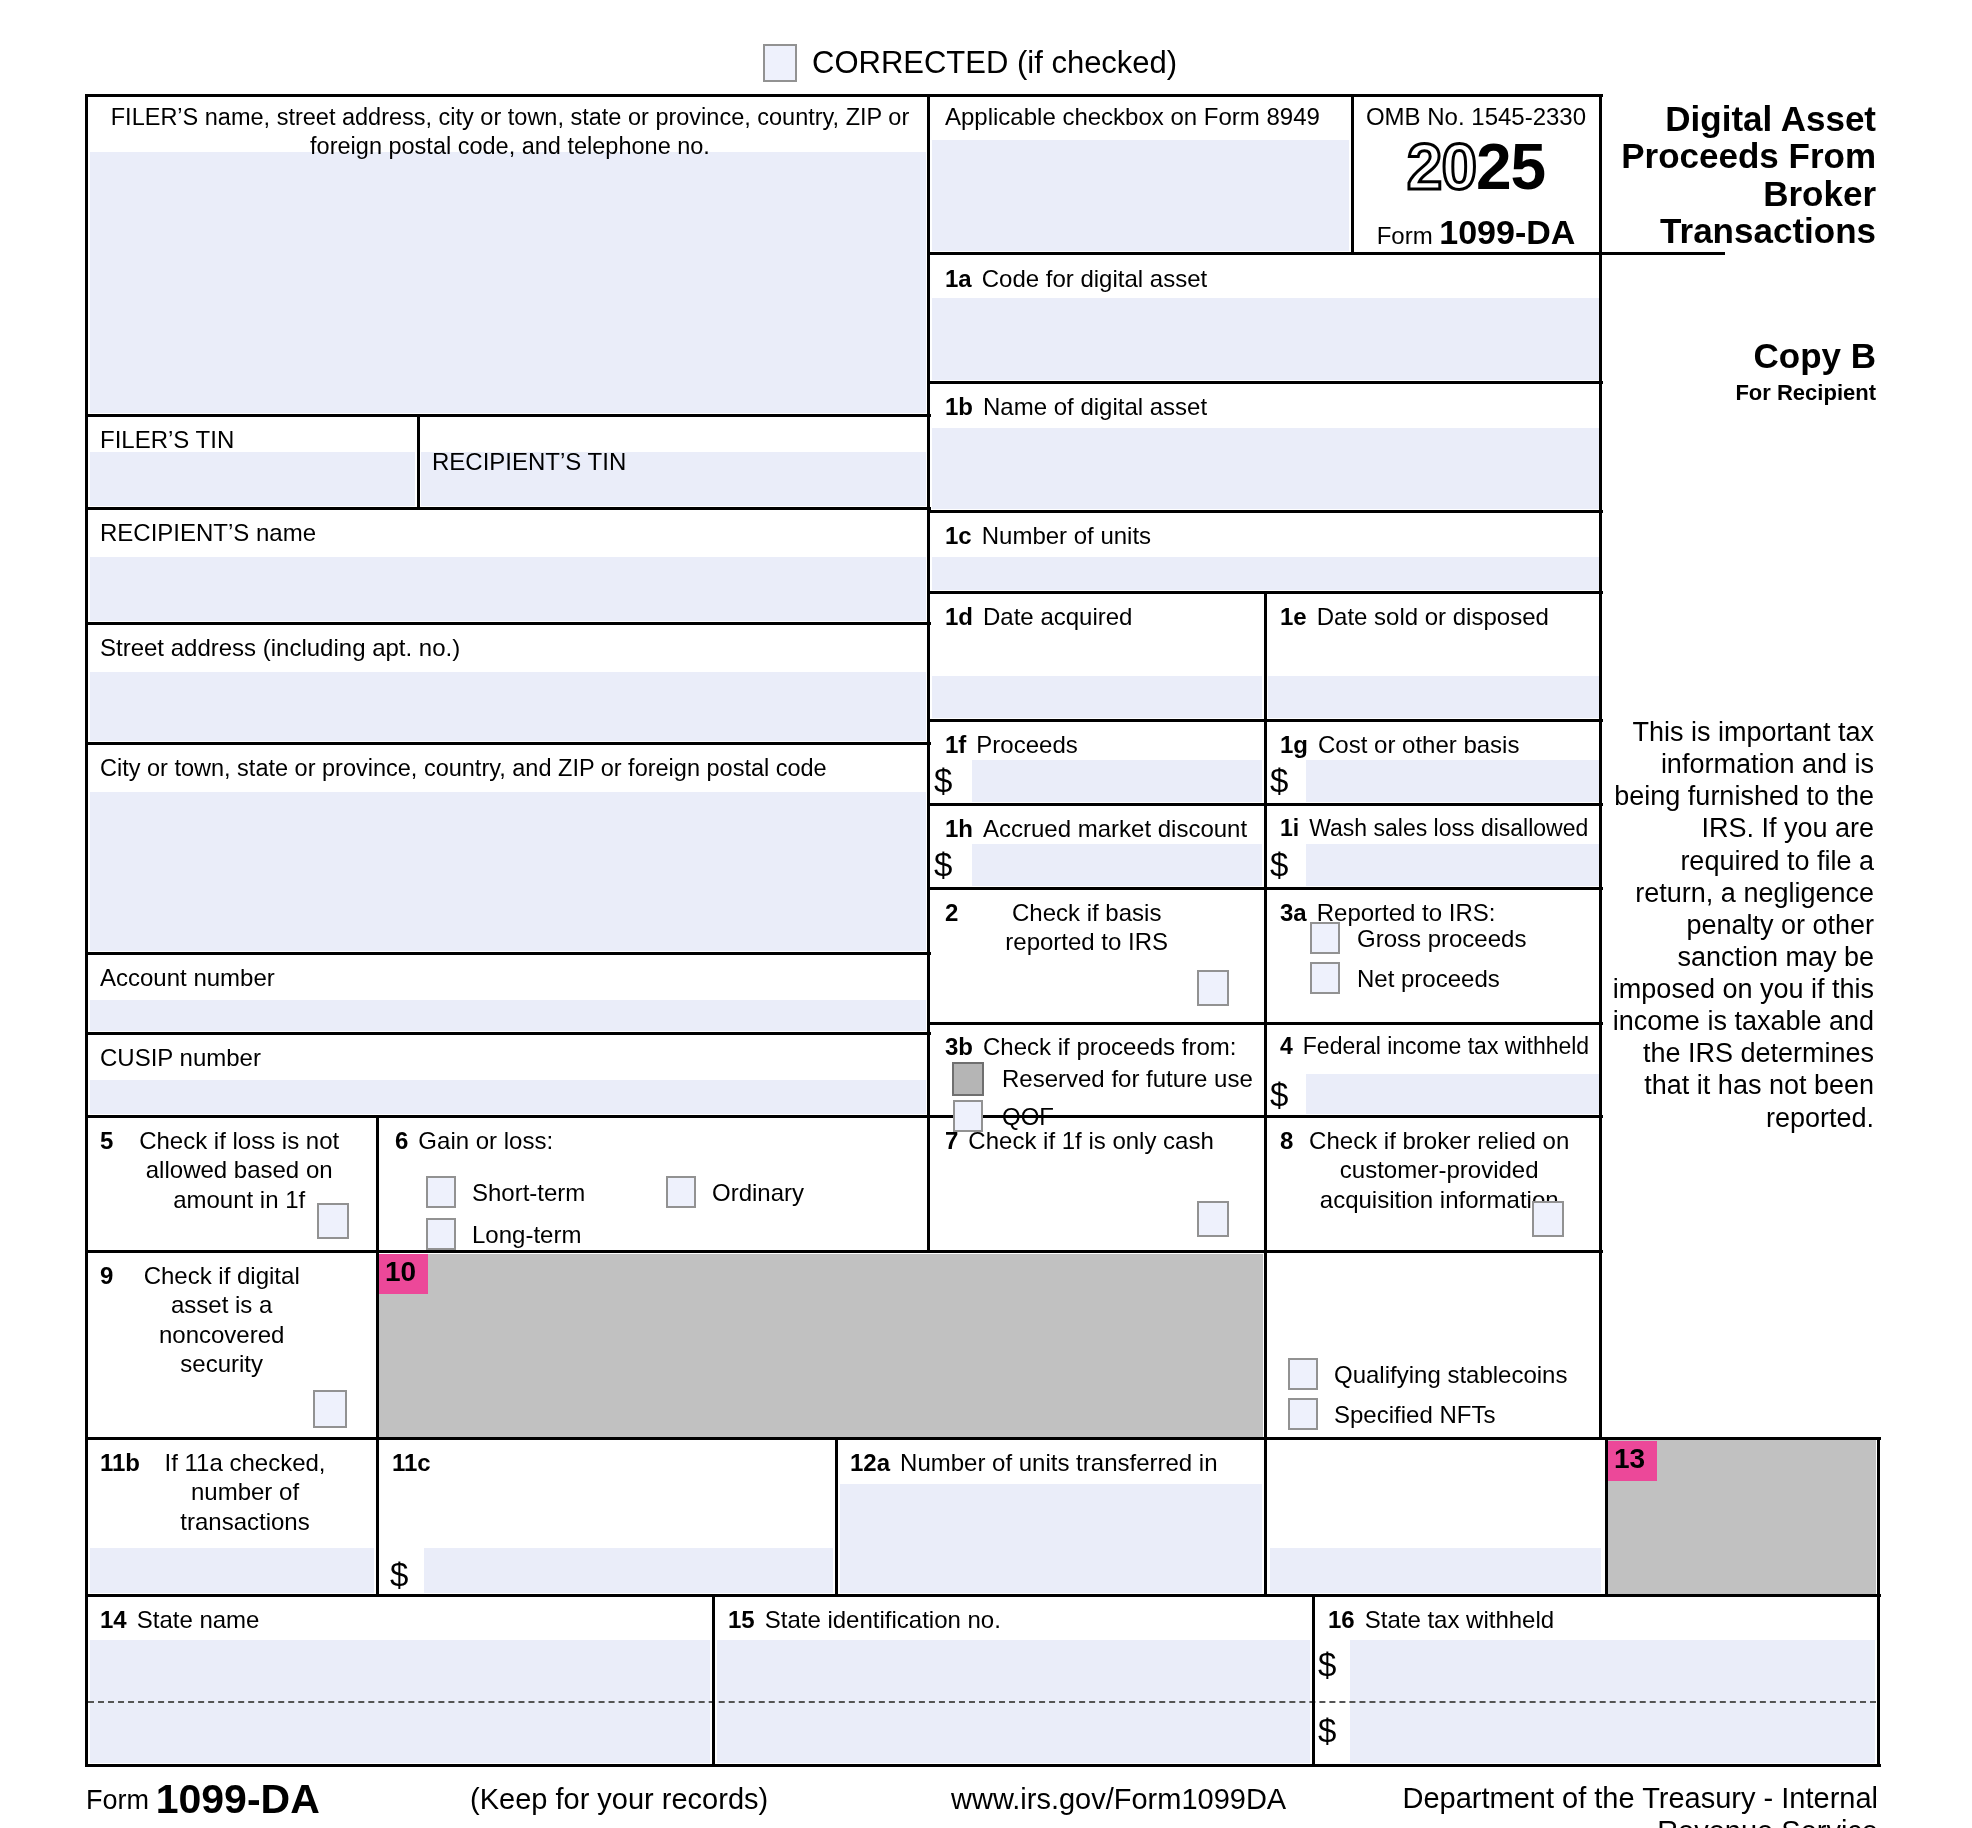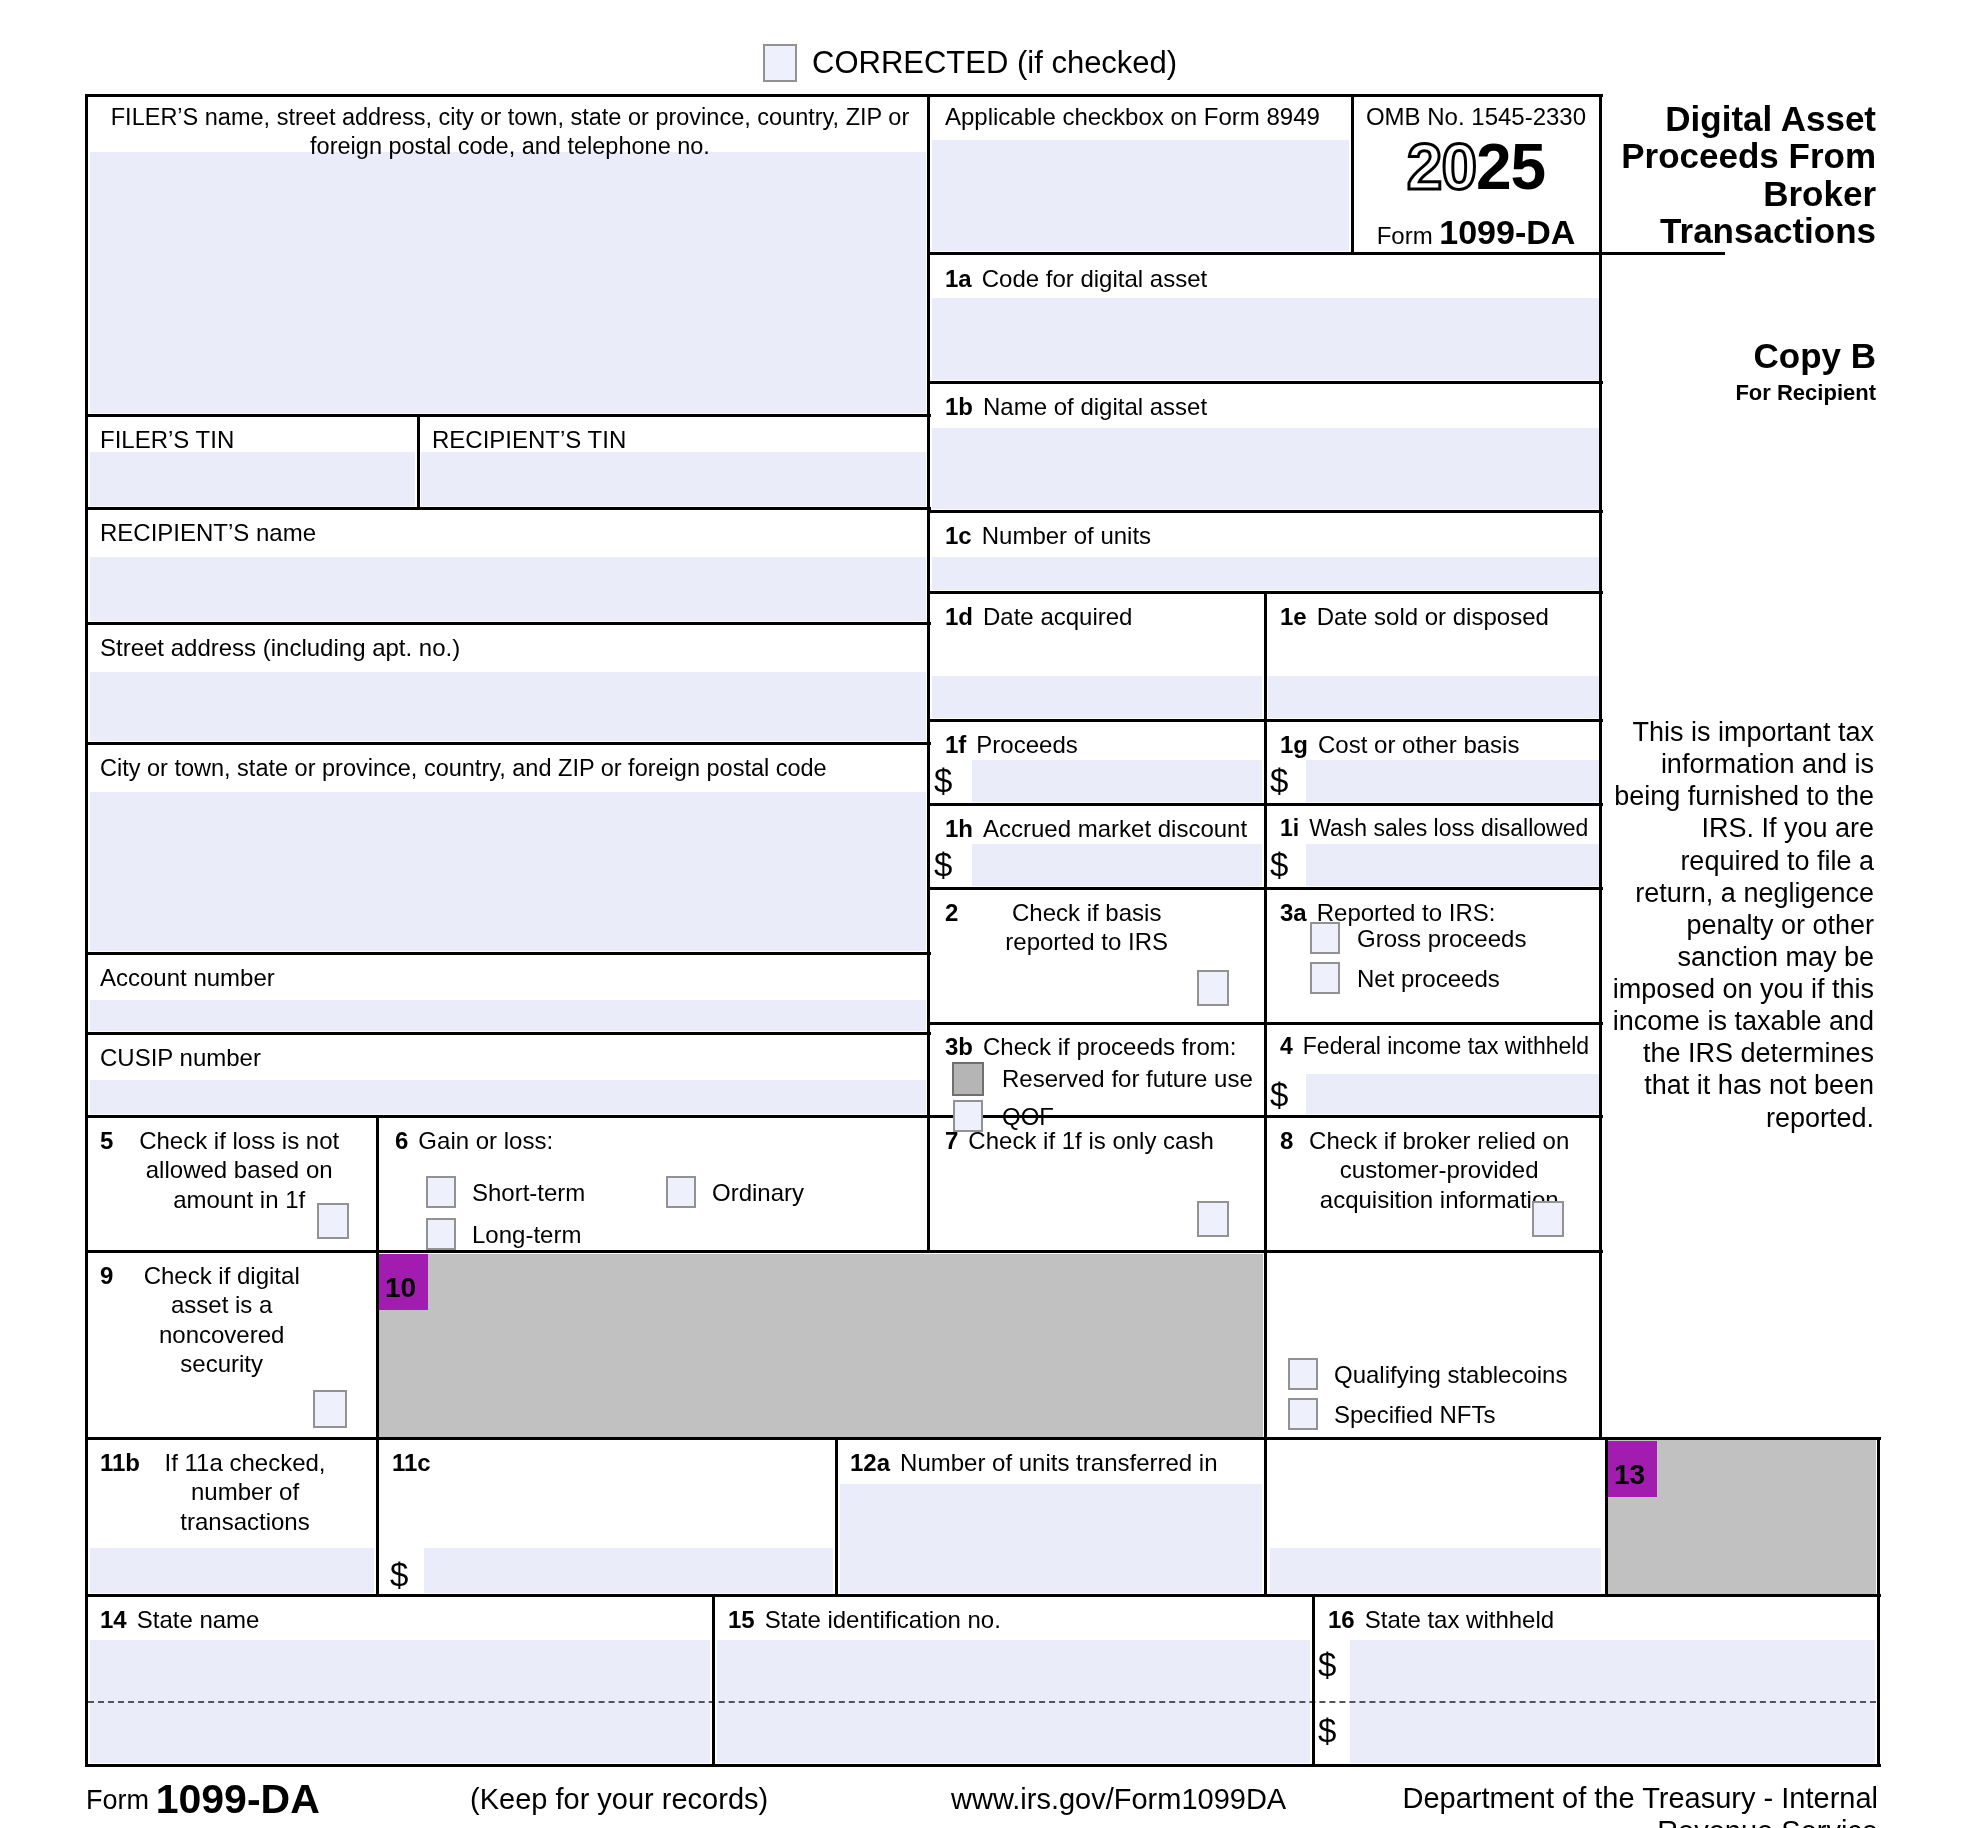--- a/index.html
+++ b/index.html
@@ -2,22 +2,22 @@
 <html><head>
 <meta charset="utf-8">
 <style>
   html,body{margin:0;padding:0;background:#fff;}
   .page{position:relative;width:1972px;height:1828px;background:#fff;
         font-family:"Liberation Sans", sans-serif;color:#000;overflow:hidden;}
   .hl{position:absolute;height:3px;background:#000;z-index:3;}
   .vl{position:absolute;width:3px;background:#000;z-index:3;}
   .fill{position:absolute;background:#eaedf9;z-index:1;}
   .grayarea{position:absolute;background:#c1c1c1;z-index:1;}
-  .chip{position:absolute;background:#a21caf;z-index:2;font-weight:bold;font-size:28px;
-        padding:18px 12px 6px 6px;}
+  .chip{position:absolute;background:#ec4899;z-index:2;font-weight:bold;font-size:28px;
+        padding:2px 12px 6px 6px;}
   .dash{position:absolute;border-top:2px dashed #555;z-index:2;}
   .lbl{position:absolute;font-size:24px;line-height:1.22;z-index:4;white-space:nowrap;text-align:center;}
   .wrap{white-space:normal;}
   .flex{display:flex;}
   .flex b{margin-right:10px;}
   .cb{position:absolute;background:#eef1fc;border:2px solid #929292;z-index:4;}
   .cb.gray{background:#b5b5b5;border-color:#6f6f6f;}
   .dollar{position:absolute;font-size:33px;z-index:4;}
   .rtext{position:absolute;text-align:right;z-index:4;}
   .bold{font-weight:bold;}
@@ -92,21 +92,21 @@
   <i class="vl" style="left:417px;top:414px;height:96px"></i>
   <i class="vl" style="left:1264px;top:591px;height:1006px"></i>
   <i class="vl" style="left:376px;top:1115px;height:482px"></i>
   <i class="vl" style="left:835px;top:1437px;height:160px"></i>
   <i class="vl" style="left:1605px;top:1437px;height:160px"></i>
   <i class="vl" style="left:712px;top:1594px;height:172px"></i>
   <i class="vl" style="left:1312px;top:1594px;height:172px"></i>
 
   <div class="lbl wrap" style="left:100px;top:103px;width:820px;font-size:23.5px">FILER’S name, street address, city or town, state or province, country, ZIP or foreign postal code, and telephone no.</div>
   <div class="lbl" style="left:100px;top:425px">FILER’S TIN</div>
-  <div class="lbl" style="left:432px;top:425px">RECIPIENT’S TIN</div>
+  <div class="lbl" style="left:432px;top:447px">RECIPIENT’S TIN</div>
   <div class="lbl" style="left:100px;top:518px">RECIPIENT’S name</div>
   <div class="lbl" style="left:100px;top:633px">Street address (including apt. no.)</div>
   <div class="lbl" style="left:100px;top:754px;font-size:23.5px">City or town, state or province, country, and ZIP or foreign postal code</div>
   <div class="lbl" style="left:100px;top:963px">Account number</div>
   <div class="lbl" style="left:100px;top:1043px">CUSIP number</div>
 
   <div class="lbl" style="left:945px;top:102px">Applicable checkbox on Form 8949</div>
   <div class="lbl" style="left:1356px;top:102px;width:240px;text-align:center;font-size:24px">OMB No. 1545-2330</div>
   <div class="lbl" style="left:1356px;top:128px;width:240px;text-align:center;font-size:64px;font-weight:bold;letter-spacing:-1px"><span style="color:#fff;-webkit-text-stroke:3px #000">20</span><span>25</span></div>
   <div class="lbl" style="left:1356px;top:212px;width:240px;text-align:center"><span style="font-size:24px">Form</span> <span style="font-size:34px;font-weight:bold">1099-DA</span></div>

